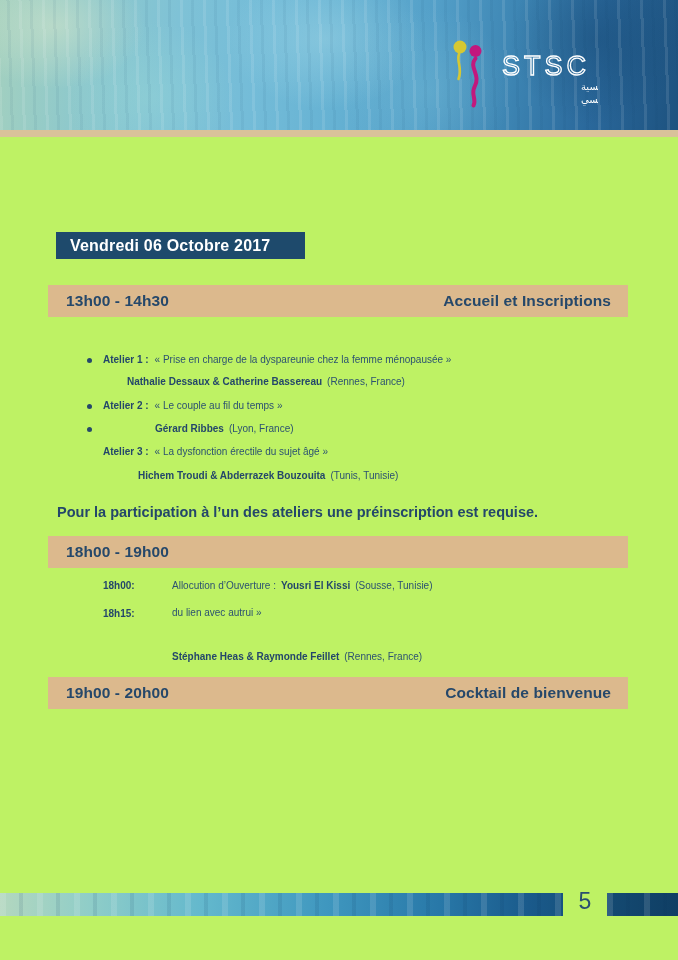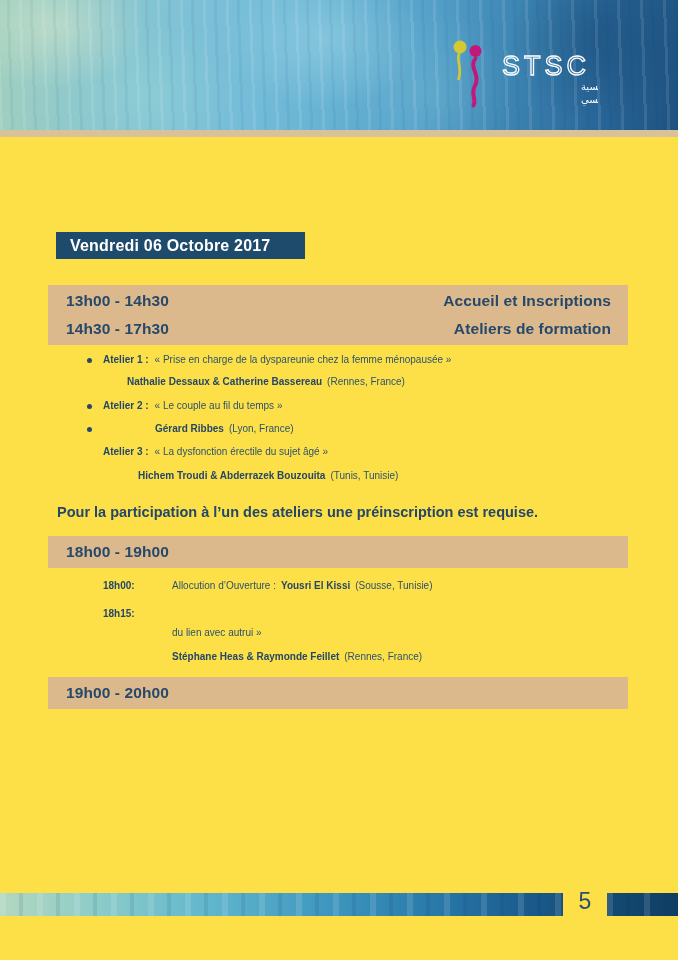--- a/index.html
+++ b/index.html
@@ -1,17 +1,17 @@
 <!DOCTYPE html>
 <html><head>
 <meta charset="utf-8">
 <style>
   html,body{margin:0;padding:0;background:#ffffff;}
   .page{
-    position:relative;width:678px;height:960px;background:#fde047;overflow:hidden;
+    position:relative;width:678px;height:960px;background:#bef264;overflow:hidden;
     font-family:"Liberation Sans",sans-serif;color:#27496b;
   }
   
   .banner{
     position:absolute;left:0;top:0;width:678px;height:130px;
     background:
       radial-gradient(ellipse 130px 90px at 8% 20%, rgba(214,230,203,.55), transparent 70%),
       radial-gradient(ellipse 120px 110px at 22% 75%, rgba(150,214,214,.45), transparent 70%),
       radial-gradient(ellipse 140px 100px at 48% 30%, rgba(173,222,233,.40), transparent 70%),
       radial-gradient(ellipse 120px 120px at 63% 70%, rgba(120,190,215,.35), transparent 70%),
@@ -95,24 +95,20 @@
   <div class="banner-rule"></div>
 
   <div class="date-box">
     <span>Vendredi 06 Octobre 2017</span>
   </div>
 
   <div class="session-bar bar-1">
     <span>13h00 - 14h30</span>
     <span>Accueil et Inscriptions</span>
   </div>
-  <div class="session-bar bar-2">
-    <span>14h30 - 17h30</span>
-    <span>Ateliers de formation</span>
-  </div>
 
   <span class="bullet" style="left:87px;top:358px;"></span>
   <div class="line" style="left:103px;top:351px;">
     <span class="b">Atelier 1 :</span><span class="gap">« Prise en charge de la dyspareunie chez la femme ménopausée »</span>
   </div>
   <div class="line" style="left:127px;top:373px;">
     <span class="b">Nathalie Dessaux &amp; Catherine Bassereau</span><span class="gap-s">(Rennes, France)</span>
   </div>
 
   <span class="bullet" style="left:87px;top:404px;"></span>
@@ -136,26 +132,27 @@
   <div class="session-bar bar-3">
     <span>18h00 - 19h00</span>
   </div>
 
   <div class="line b" style="left:103px;top:577px;">18h00:</div>
   <div class="line" style="left:172px;top:577px;">
     <span>Allocution d’Ouverture :</span><span class="b gap-s">Yousri El Kissi</span><span class="gap-s">(Sousse, Tunisie)</span>
   </div>
 
   <div class="line b" style="left:103px;top:605px;">18h15:</div>
-  <div class="line" style="left:172px;top:624px;">du lien avec autrui »</div>
+  <div class="line" style="left:172px;top:604px;">du lien avec autrui »</div>
   <div class="line" style="left:172px;top:648px;">
     <span class="b">Stéphane Heas &amp; Raymonde Feillet</span><span class="gap-s">(Rennes, France)</span>
   </div>
 
   <div class="session-bar bar-4">
     <span>19h00 - 20h00</span>
+    <span>Cocktail de bienvenue</span>
   </div>
 
   <div class="strip-left"></div>
   <div class="page-number">5</div>
   <div class="strip-right"></div>
 
 </div>
 
 </body></html>

